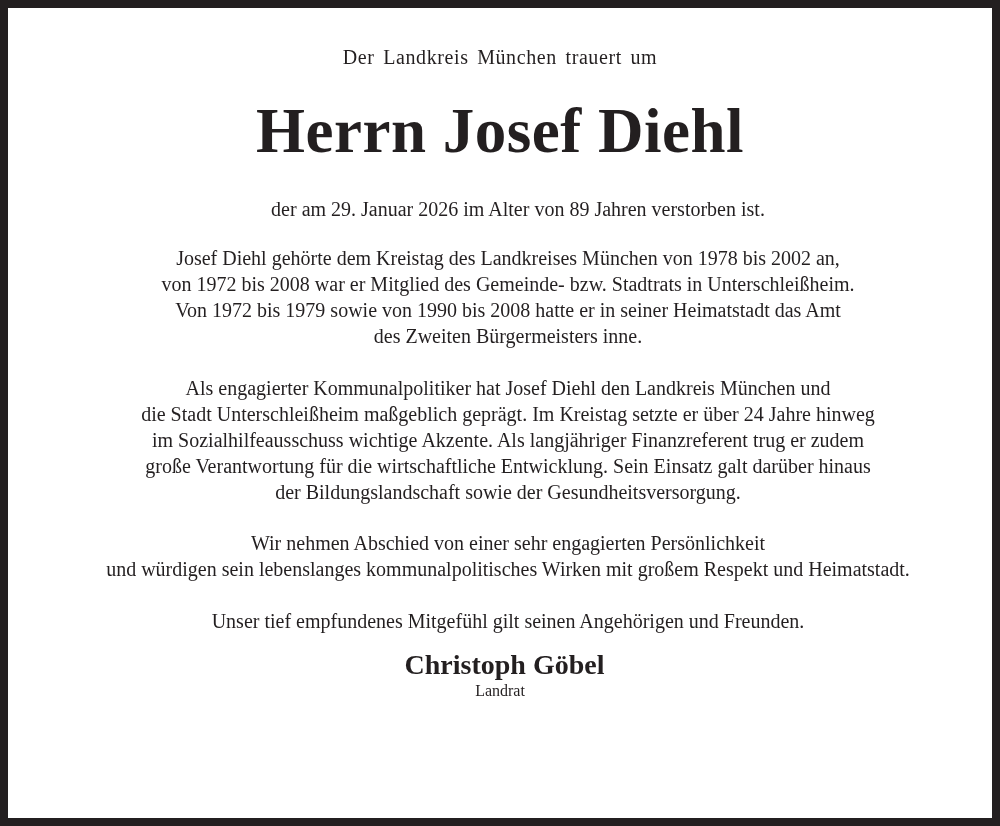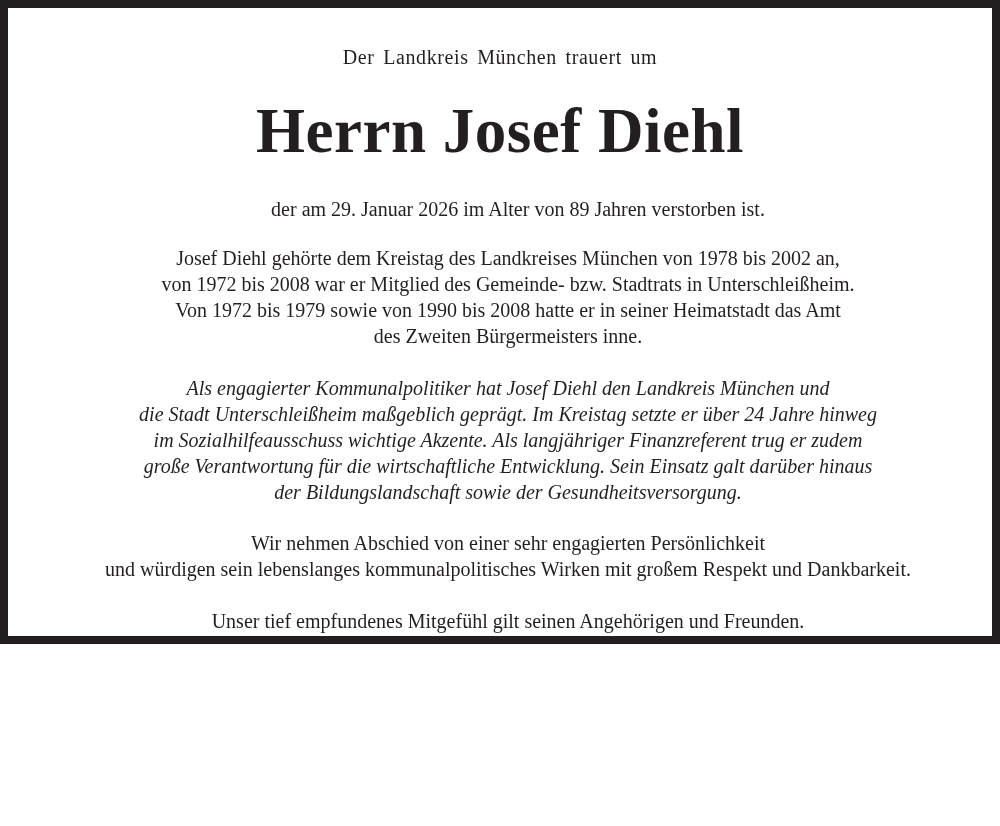--- a/index.html
+++ b/index.html
@@ -8,21 +8,21 @@
     --bg-color: #ffffff;
   }
   * { margin: 0; padding: 0; box-sizing: border-box; }
   html, body {
     width: 1000px;
     height: 826px;
     background: var(--bg-color);
   }
   .page {
     width: 1000px;
-    height: 644px;
+    height: 826px;
     border: 8px solid var(--frame-color);
     background: var(--bg-color);
     color: var(--text-color);
     font-family: "Liberation Serif", "DejaVu Serif", serif;
     text-align: center;
     overflow: hidden;
   }
   .intro-line {
     margin-top: 36px;
     font-size: 20px;
@@ -43,21 +43,21 @@
     line-height: 26px;
     margin-left: 36px;
   }
   .para {
     white-space: pre-line;
     font-size: 20px;
     line-height: 26px;
     margin-left: 16px;
   }
   .para-career    { margin-top: 23px; }
-  .para-impact    { margin-top: 26px; font-style: italic; }
+  .para-impact    { margin-top: 26px; }
   .para-honors    { margin-top: 25px; }
   .para-farewell  { margin-top: 25px; }
   .para-condolence{ margin-top: 26px; }
   .sig-name {
     margin-top: 18px;
     font-size: 28px;
     line-height: 26px;
     font-weight: bold;
     margin-left: 9px;
   }
@@ -82,20 +82,20 @@
 des Zweiten Bürgermeisters inne.</p>
 
   <p class="para para-impact">Als engagierter Kommunalpolitiker hat Josef Diehl den Landkreis München und
 die Stadt Unterschleißheim maßgeblich geprägt. Im Kreistag setzte er über 24 Jahre hinweg
 im Sozialhilfeausschuss wichtige Akzente. Als langjähriger Finanzreferent trug er zudem
 große Verantwortung für die wirtschaftliche Entwicklung. Sein Einsatz galt darüber hinaus
 der Bildungslandschaft sowie der Gesundheitsversorgung.</p>
 
 
   <p class="para para-farewell">Wir nehmen Abschied von einer sehr engagierten Persönlichkeit
-und würdigen sein lebenslanges kommunalpolitisches Wirken mit großem Respekt und Dankbarkeit.</p>
+und würdigen sein lebenslanges kommunalpolitisches Wirken mit großem Respekt und Heimatstadt.</p>
 
   <p class="para para-condolence">Unser tief empfundenes Mitgefühl gilt seinen Angehörigen und Freunden.</p>
 
   <div class="sig-name">Christoph Göbel</div>
 
   <div class="sig-title">Landrat</div>
 </div>
 
 </body></html>

